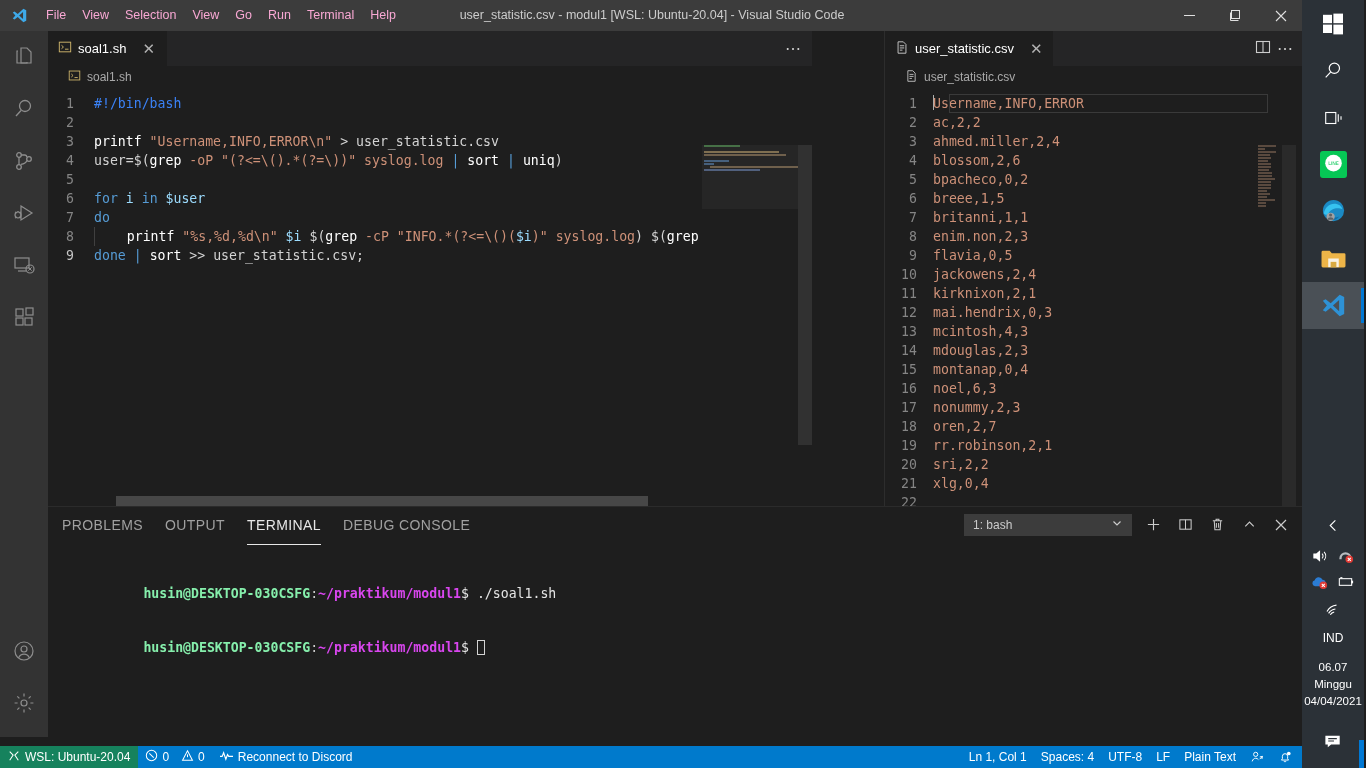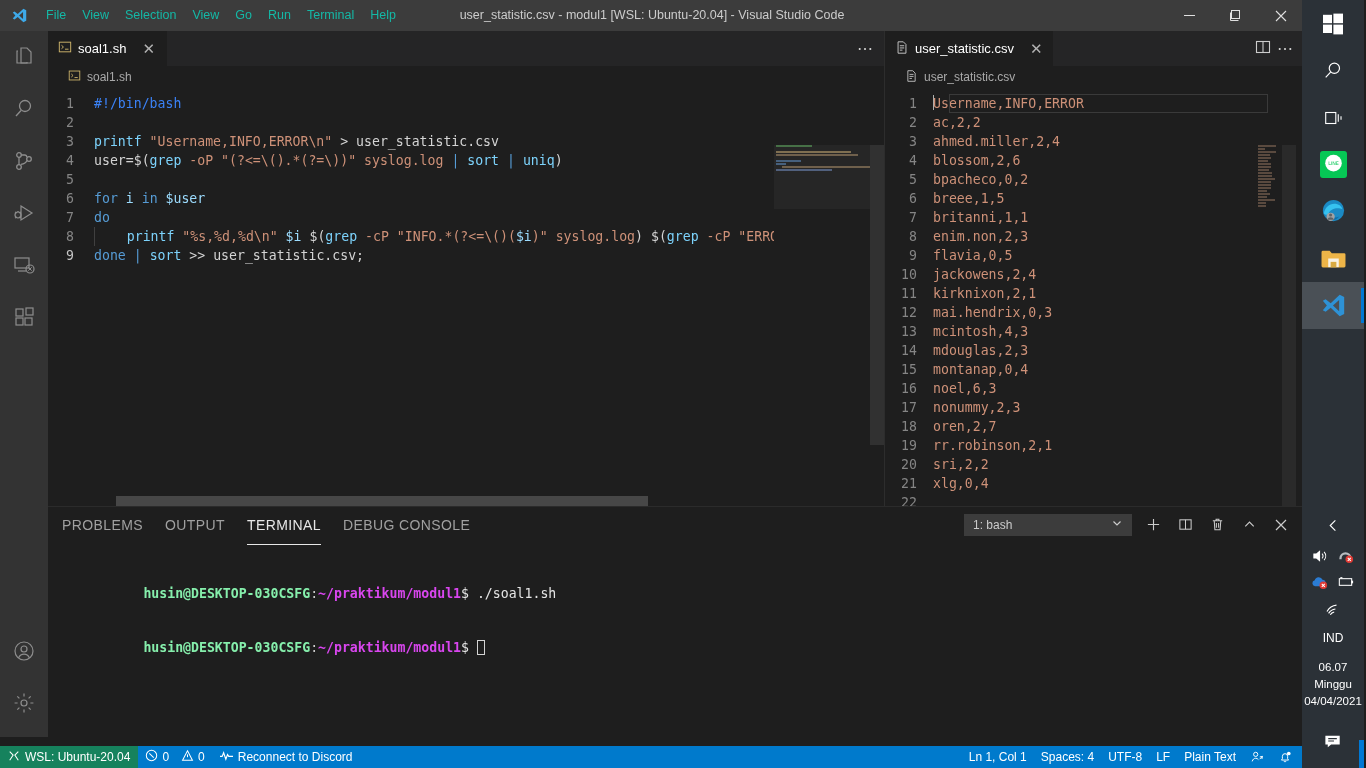--- a/index.html
+++ b/index.html
@@ -14,38 +14,38 @@
   
   .vscode { position:absolute; left:0; top:0; width:1304px; height:768px; background:#1e1e1e; }
 
   
   .titlebar {
     position:absolute; left:0; top:0; width:1304px; height:31px;
     background:#3c3c3c; display:flex; align-items:center; font-size:12px; color:#cccccc;
   }
   .vslogo { width:38px; height:31px; display:flex; align-items:center; justify-content:center; }
   .menu { display:flex; align-items:center; height:31px; }
-  .menu-item { padding:0 8px; height:31px; line-height:31px; font-size:12.5px; color:#14b8a6; cursor:default; }
+  .menu-item { padding:0 8px; height:31px; line-height:31px; font-size:12.5px; color:#f9a8d4; cursor:default; }
   .win-title {
     position:absolute; left:0; right:0; top:0; height:31px; line-height:31px;
     text-align:center; font-size:12.5px; color:#cccccc; pointer-events:none;
   }
   .win-ctrls { position:absolute; right:0; top:0; height:31px; display:flex; z-index:3; }
   .win-btn { width:46px; height:31px; display:flex; align-items:center; justify-content:center; }
 
   
   .activitybar {
     position:absolute; left:0; top:31px; width:48px; height:706px; background:#333333;
     display:flex; flex-direction:column; align-items:center;
   }
   .act-icon { width:48px; height:52px; display:flex; align-items:center; justify-content:center; opacity:.62; }
   .act-spacer { flex:1 1 auto; }
 
   
-  .editor-left { position:absolute; left:48px; top:31px; width:836px; height:475px; background:#1e1e1e; }
+  .editor-left { position:absolute; left:48px; top:31px; width:764px; height:475px; background:#1e1e1e; }
   .tabs-row { height:35px; background:#252526; display:flex; align-items:stretch; position:relative; }
   .tab {
     display:flex; align-items:center; gap:6px; padding:0 10px; height:35px;
     background:#1e1e1e; font-size:13px; color:#ffffff; border-right:1px solid #252526;
     min-width:120px;
   }
   .tab .tab-close { margin-left:10px; color:#cccccc; font-size:15px; line-height:1; opacity:.85; }
   .tabs-actions { margin-left:auto; display:flex; align-items:center; padding-right:10px; gap:6px; }
   .dots { font-size:16px; color:#cccccc; letter-spacing:1px; line-height:1; }
   .breadcrumb { height:22px; display:flex; align-items:center; gap:6px; padding-left:20px; font-size:12px; color:#a9a9a9; }
@@ -55,21 +55,21 @@
     position:absolute; left:0; top:6px; font-family:"DejaVu Sans Mono", monospace;
     font-size:13.2px; line-height:19px; white-space:pre;
   }
   .cl { height:19px; display:flex; }
   .ln { width:46px; text-align:right; padding-right:20px; color:#858585; flex:0 0 auto; }
   .ctext { flex:0 0 auto; }
   .cl.active .ln { color:#c6c6c6; }
 
   
   .t-cmt { color:#3b82f6; }
-  .t-fn  { color:#7dd3fc;margin-top:6px; }
+  .t-fn  { color:#ffffff;margin-top:6px; }
   .t-str { color:#ce9178; }
   .t-kw  { color:#569cd6; }
   .t-var { color:#9cdcfe; }
   .t-op  { color:#d4d4d4; }
   .t-plain { color:#d4d4d4; }
   .indent-guide { display:inline-block; width:0; border-left:1px solid #404040; height:19px; vertical-align:top; }
 
   
   .minimap-l { position:absolute; right:14px; top:57px; width:96px; height:418px; background:#1e1e1e; overflow:hidden; }
   .mm-line { height:2px; margin:0 0 1px 0; }

